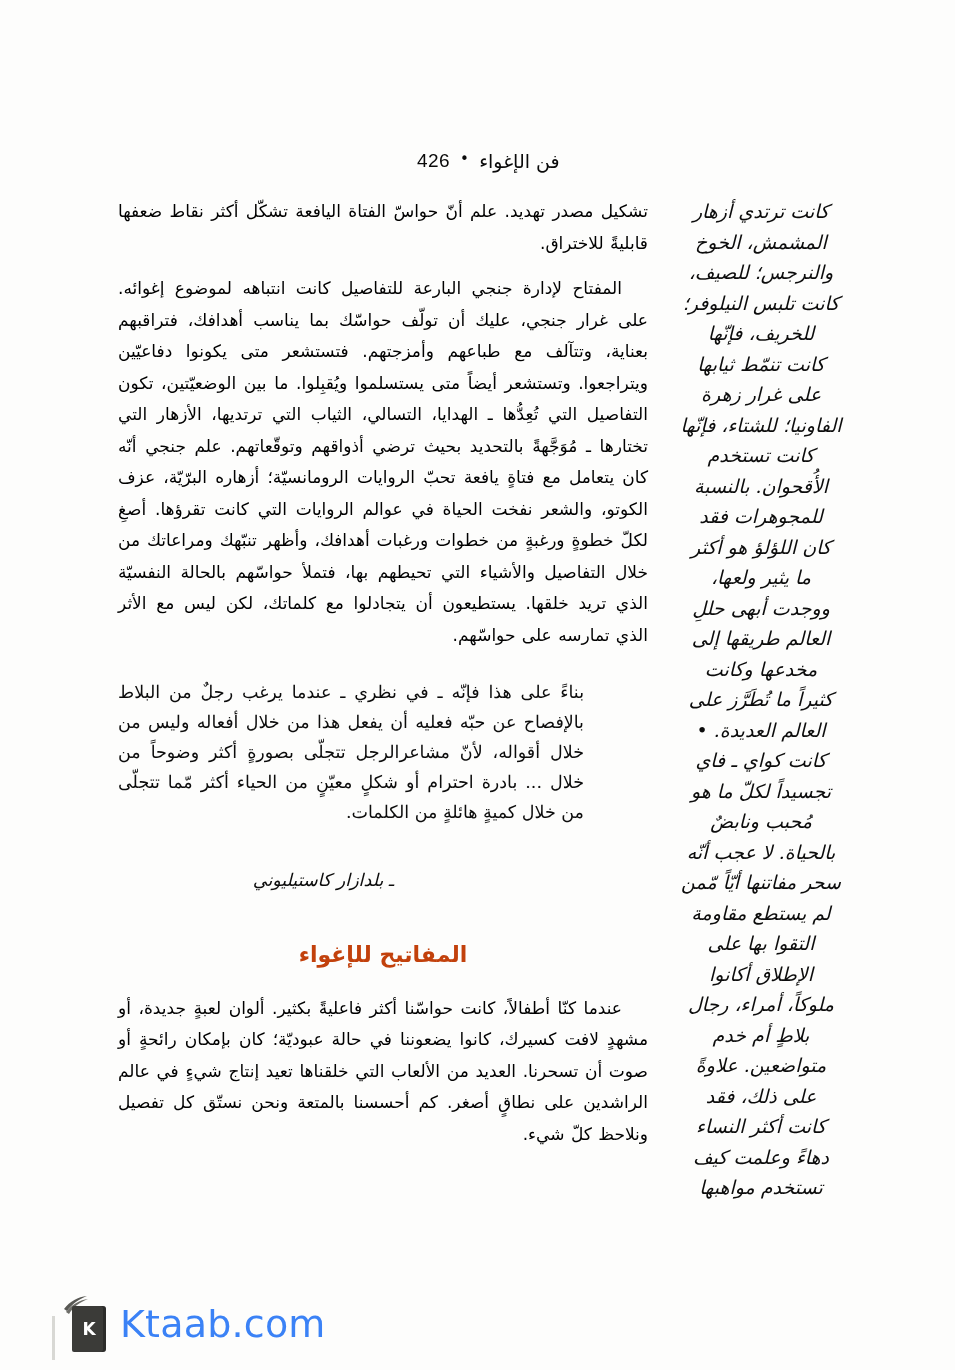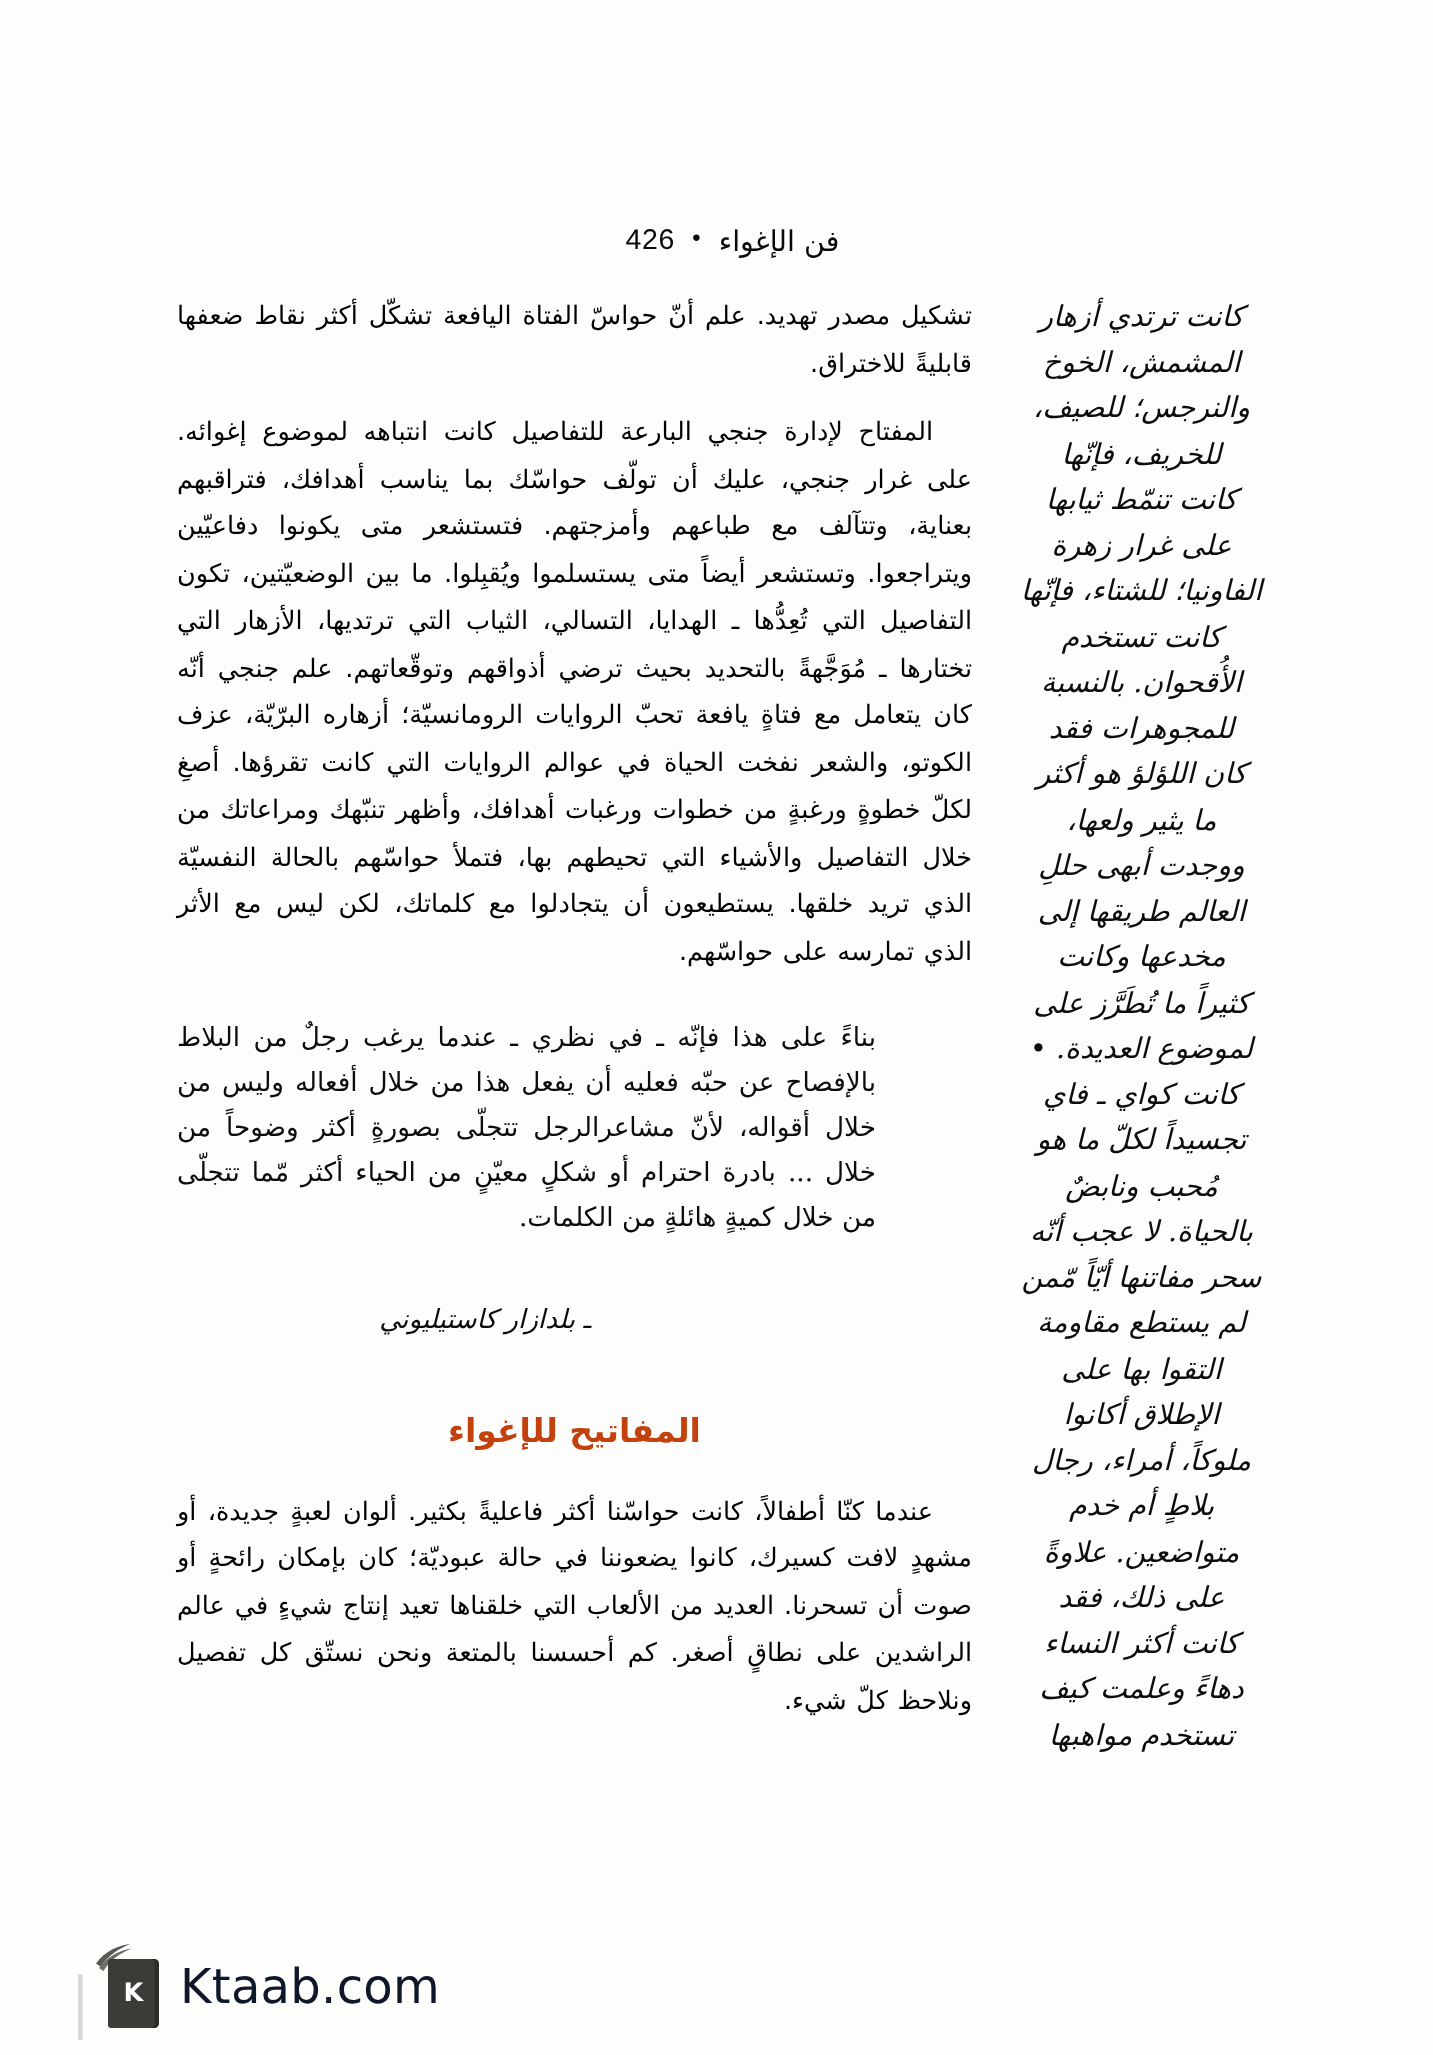--- a/index.html
+++ b/index.html
@@ -183,22 +183,22 @@
   }
   .wm-pages {
     position: absolute;
     left: 0px;
     top: 0px;
     width: 26px;
     height: 18px;
   }
   .wm-text {
     font-family: "DejaVu Sans", "Liberation Sans", sans-serif;
-    font-size: 32px;
-    color: #0f172a;
+    font-size: 38px;
+    color: #3b82f6;
     letter-spacing: 0.2px;
   }
   .wm-bar {
     position: absolute;
     left: 52px;
     bottom: 10px;
     width: 3px;
     height: 44px;
     background: #d8d8d4;
   }
@@ -230,34 +230,35 @@
     <h2 class="section-heading">المفاتيح للإغواء</h2>
 
     <p class="para indent">عندما كنّا أطفالاً، كانت حواسّنا أكثر فاعليةً بكثير. ألوان لعبةٍ جديدة، أو مشهدٍ لافت كسيرك، كانوا يضعوننا في حالة عبوديّة؛ كان بإمكان رائحةٍ أو صوت أن تسحرنا. العديد من الألعاب التي خلقناها تعيد إنتاج شيءٍ في عالم الراشدين على نطاقٍ أصغر. كم أحسسنا بالمتعة ونحن نستّق كل تفصيل ونلاحظ كلّ شيء.</p>
 
   </div>
 
   <div class="margin-col">
       <p>كانت ترتدي أزهار</p>
       <p>المشمش، الخوخ</p>
       <p>والنرجس؛ للصيف،</p>
+      <p>كانت تلبس النيلوفر؛</p>
       <p>للخريف، فإنّها</p>
       <p>كانت تنمّط ثيابها</p>
       <p>على غرار زهرة</p>
       <p>الفاونيا؛ للشتاء، فإنّها</p>
       <p>كانت تستخدم</p>
       <p>الأُقحوان. بالنسبة</p>
       <p>للمجوهرات فقد</p>
       <p>كان اللؤلؤ هو أكثر</p>
       <p>ما يثير ولعها،</p>
       <p>ووجدت أبهى حللِ</p>
       <p>العالم طريقها إلى</p>
       <p>مخدعها وكانت</p>
       <p>كثيراً ما تُطَرَّز على</p>
-      <p>لموضوع العديدة. •</p>
+      <p>العالم العديدة. •</p>
       <p>كانت كواي ـ فاي</p>
       <p>تجسيداً لكلّ ما هو</p>
       <p>مُحبب ونابضٌ</p>
       <p>بالحياة. لا عجب أنّه</p>
       <p>سحر مفاتنها أيّاً مّمن</p>
       <p>لم يستطع مقاومة</p>
       <p>التقوا بها على</p>
       <p>الإطلاق أكانوا</p>
       <p>ملوكاً، أمراء، رجال</p>
       <p>بلاطٍ أم خدم</p>

